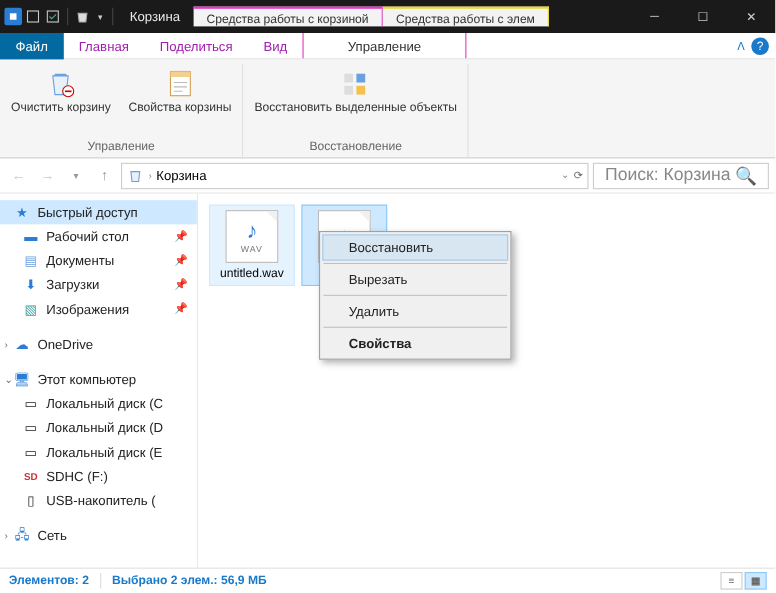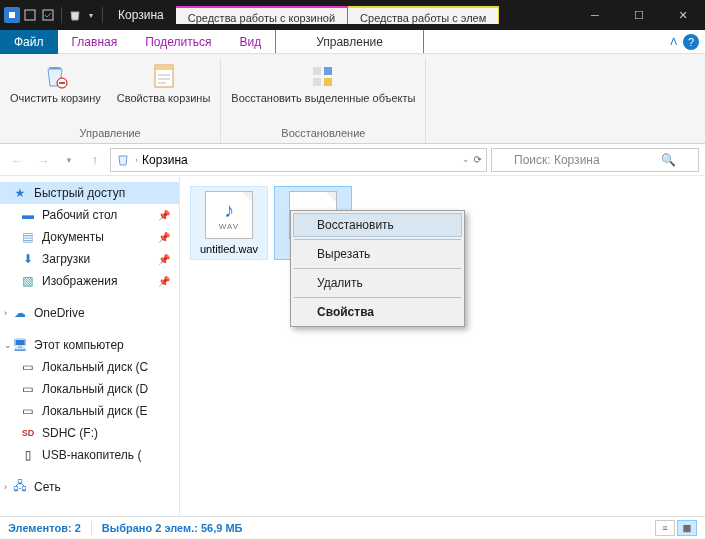--- a/index.html
+++ b/index.html
@@ -36,21 +36,21 @@
 .ribbon-btn { display: flex; flex-direction: column; align-items: center; justify-content: flex-start; min-width: 50px; padding: 2px 4px; font-size: 11px; color: #333; text-align: center; line-height: 1.2; }
 .ribbon-btn .ico { height: 32px; display: flex; align-items: center; justify-content: center; }
 .ribbon-group-label { font-size: 11px; color: #666; text-align: center; padding: 2px 0 4px; }
 
 .addressbar { height: 32px; display: flex; align-items: center; padding: 3px 6px; gap: 4px; border-bottom: 1px solid #e8e8e8; }
 .nav-btn { width: 22px; height: 22px; display: flex; align-items: center; justify-content: center; color: #999; font-size: 13px; }
 .nav-btn.disabled { color: #ccc; }
 .addr-box { flex: 1; height: 24px; border: 1px solid #ccc; display: flex; align-items: center; padding: 0 4px; font-size: 12px; gap: 4px; }
 .addr-box .sep { color: #888; font-size: 9px; }
 .addr-end { margin-left: auto; display: flex; gap: 4px; color: #666; font-size: 10px; }
-.search-box { width: 208px; height: 24px; border: 1px solid #ccc; display: flex; align-items: center; padding: 0 22px; font-size: 12px; color: #888; }
+.search-box { width: 160px; height: 24px; border: 1px solid #ccc; display: flex; align-items: center; padding: 0 10px; font-size: 16px; color: #888; }
 .search-box .si { margin-left: auto; color: #666; }
 
 .body-area { display: flex; height: 340px; }
 .sidebar { width: 180px; border-right: 1px solid #e8e8e8; overflow-y: auto; padding: 6px 0; font-size: 12px; }
 .side-item { display: flex; align-items: center; padding: 3px 8px 3px 20px; gap: 6px; color: #222; position: relative; }
 .side-item.top { padding-left: 12px; font-weight: 400; }
 .side-item.selected { background: #cde8ff; }
 .side-item .pin { margin-left: auto; color: #888; font-size: 10px; }
 .side-item .exp { position: absolute; left: 4px; font-size: 9px; color: #666; }
 .side-sep { height: 10px; }

